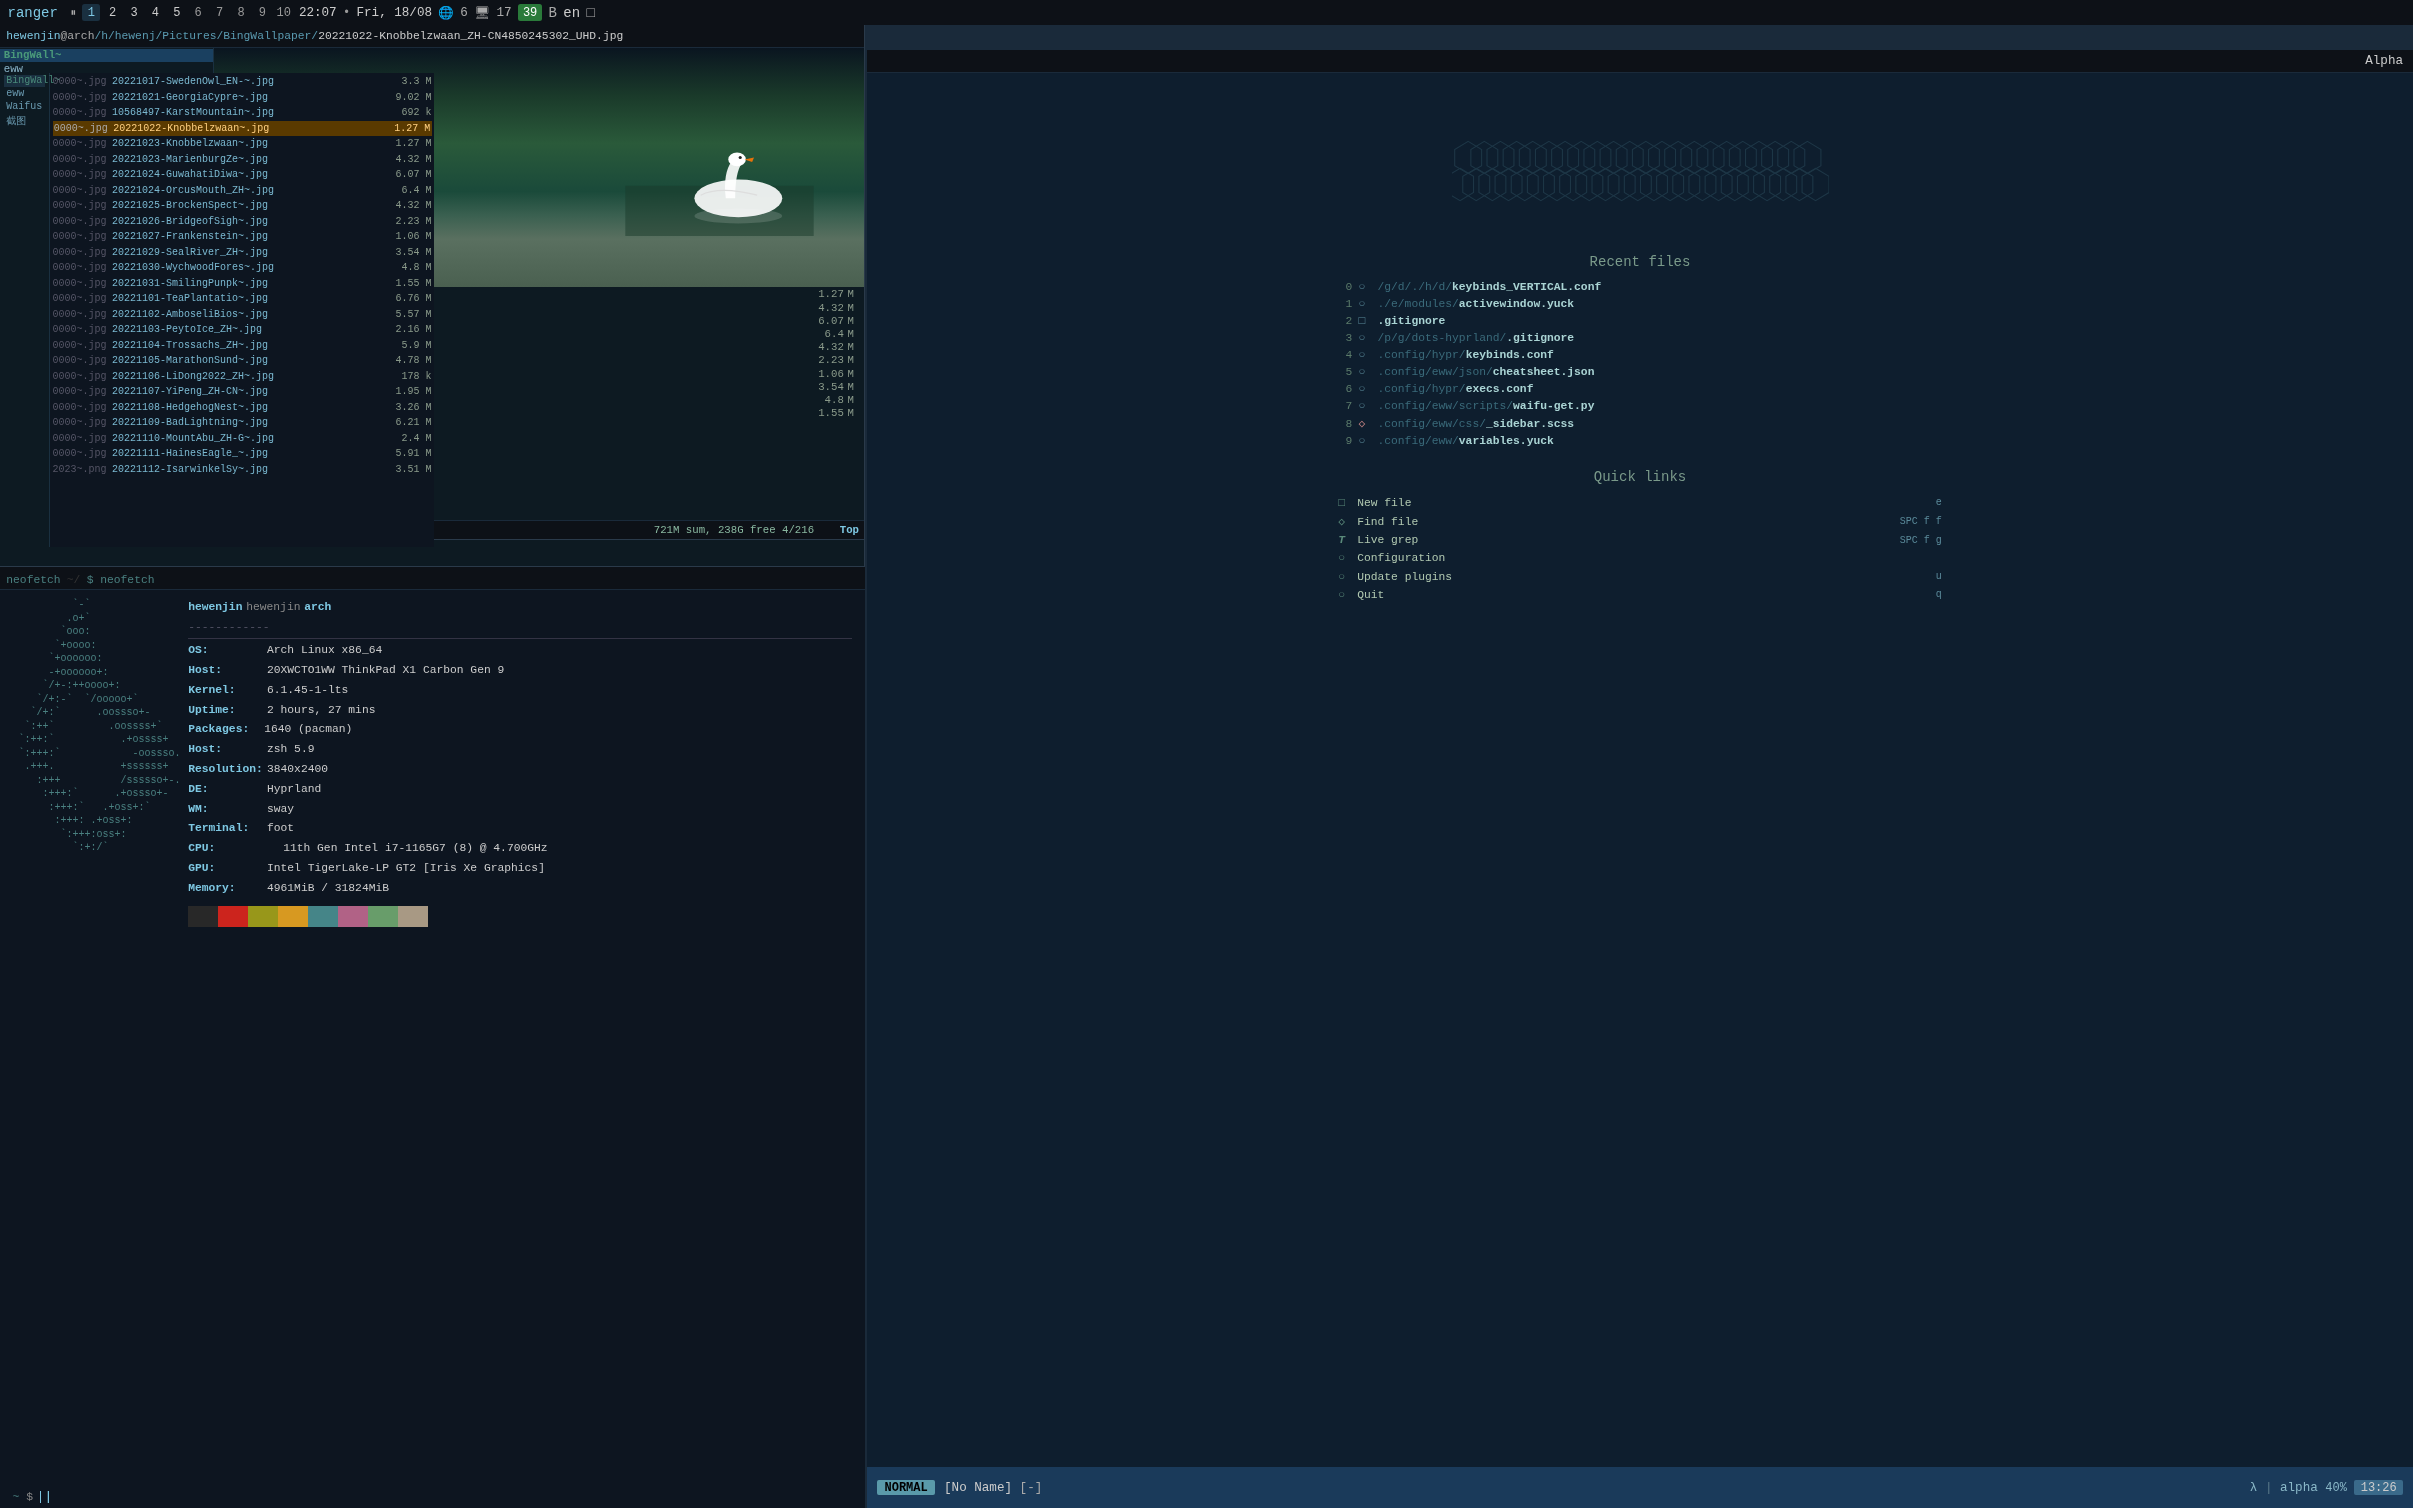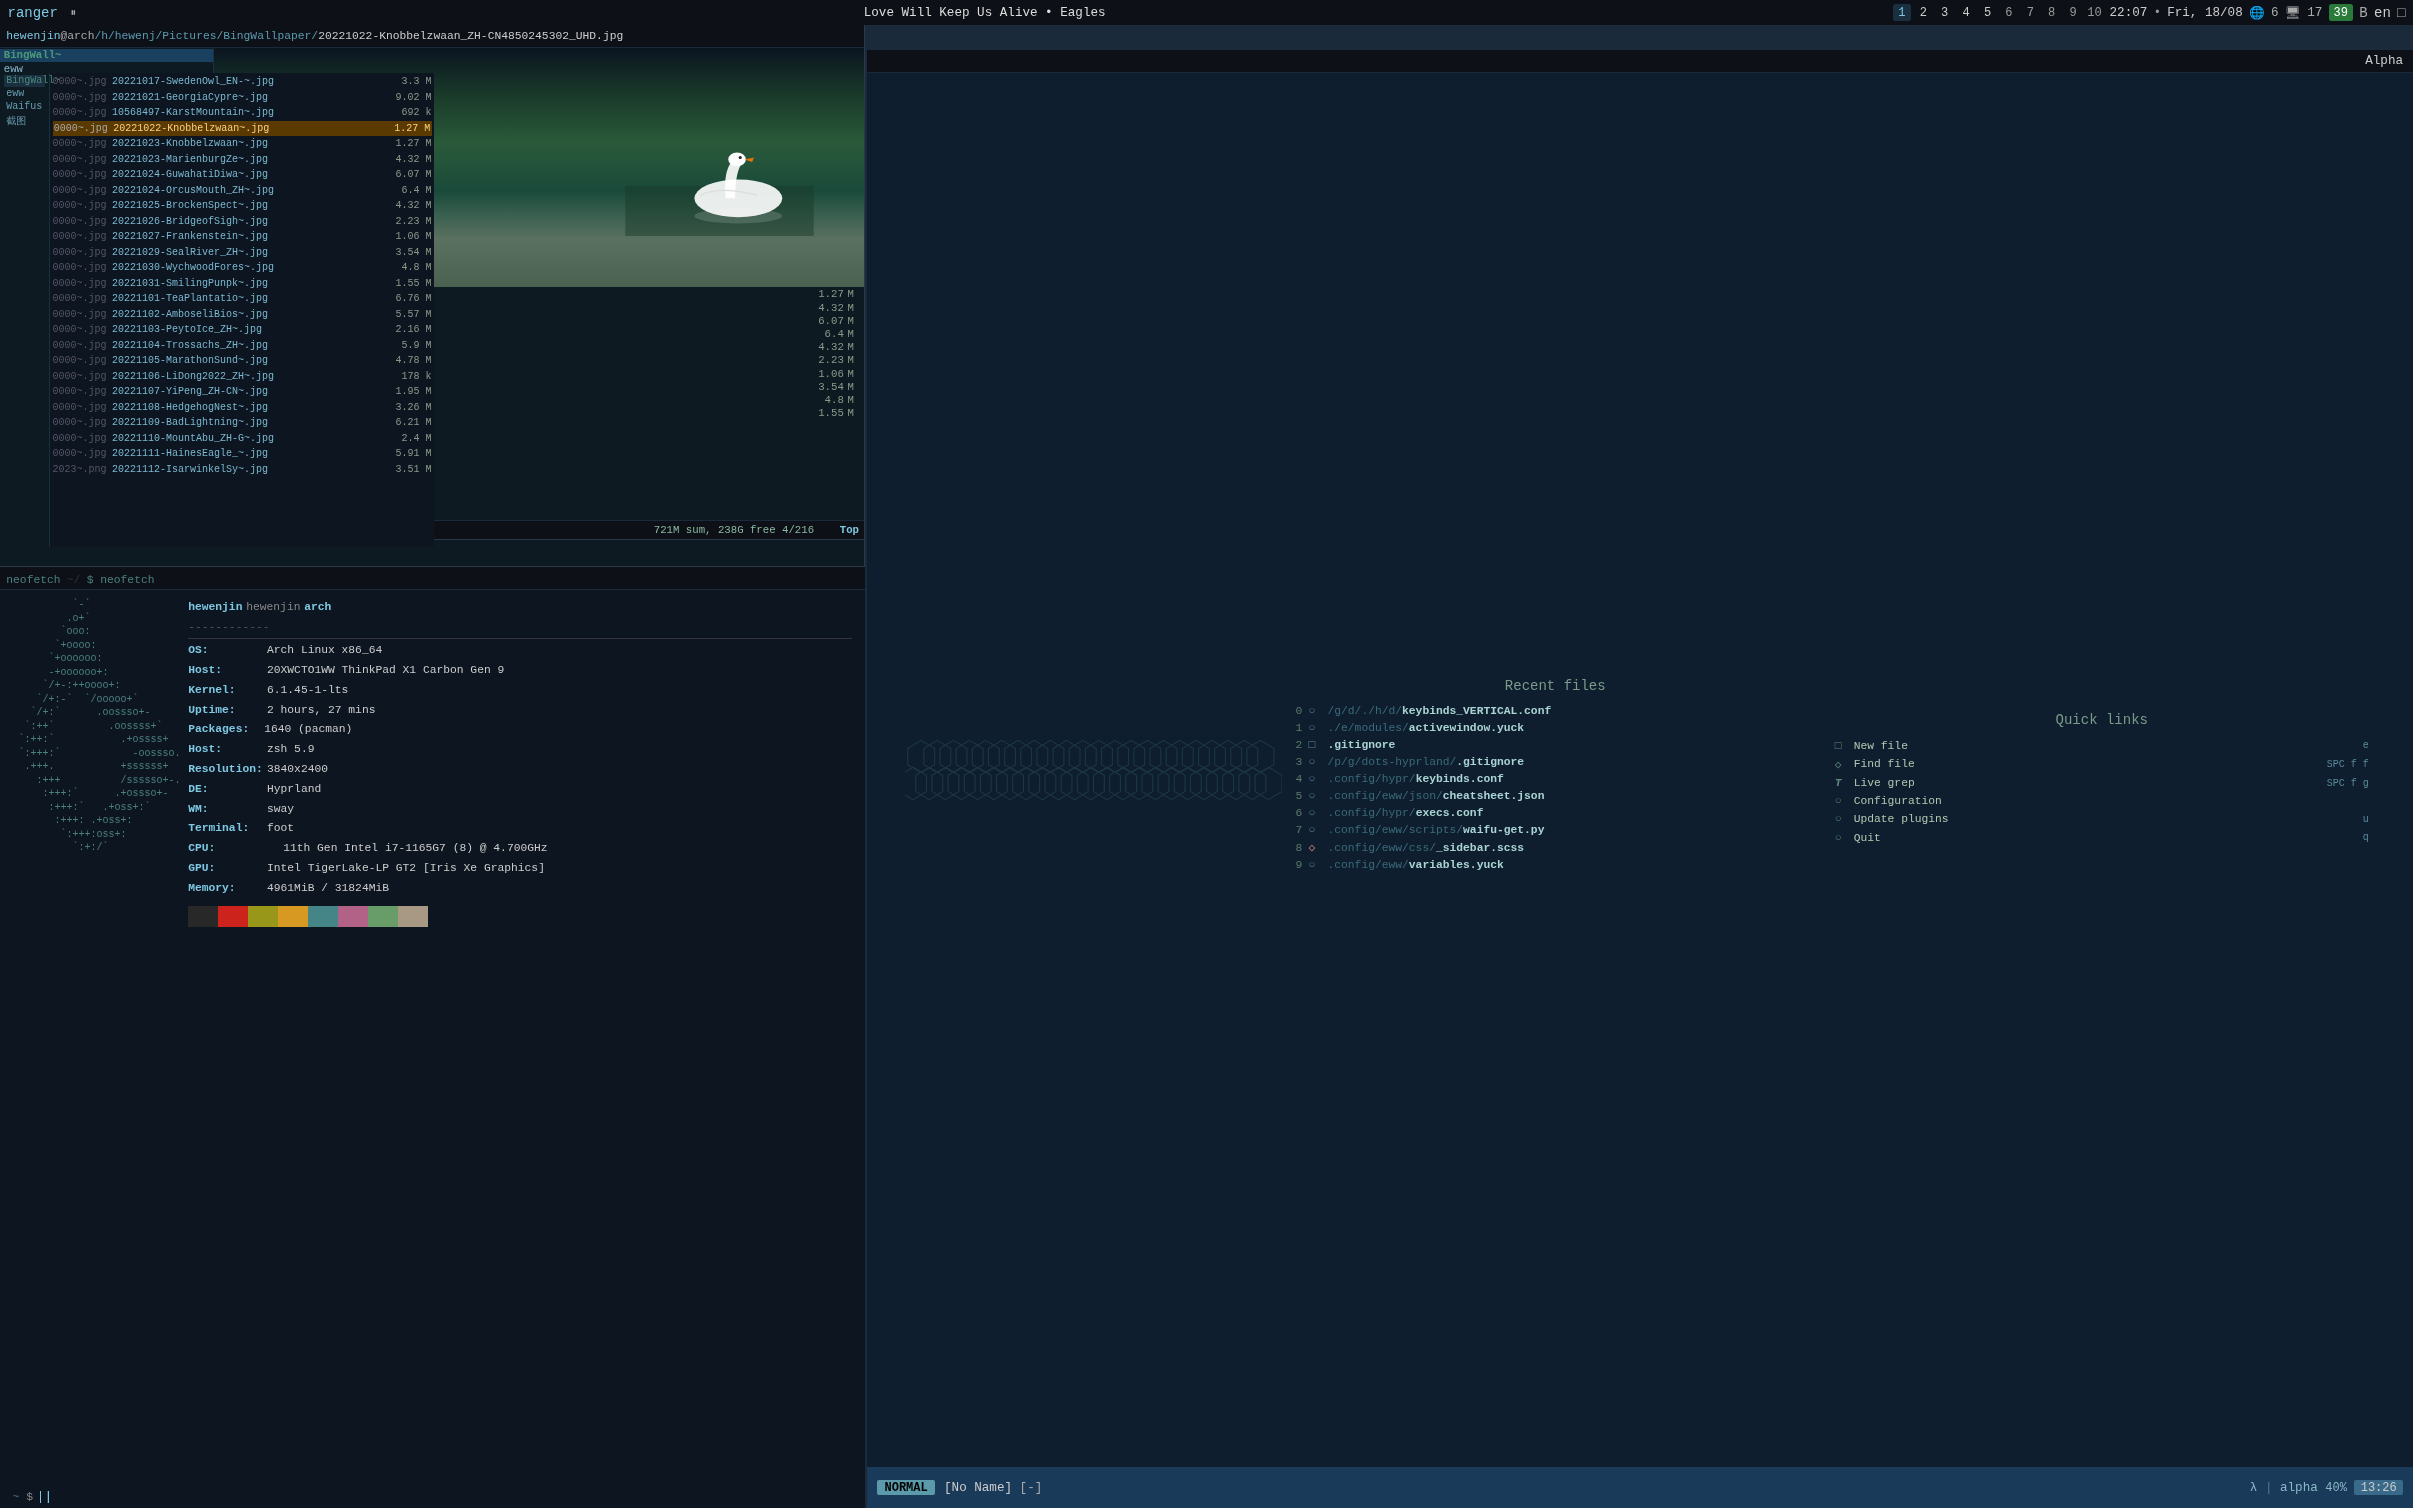--- a/index.html
+++ b/index.html
@@ -360,21 +360,20 @@
       border-radius: 1.9px;
       font-size: 12px;
     }
   </style>
 </head>
 <body>
 
 <div id="taskbar">
   <span class="tb-app-name">ranger</span>
   <span style="color:#aaa;font-size:11.3px;">⏸</span>
-  <span class="tb-window-title">Love Will Keep Us Alive • Eagles</span>
   <div class="tb-workspaces">
     <span class="tb-ws active">1</span>
     <span class="tb-ws used">2</span>
     <span class="tb-ws used">3</span>
     <span class="tb-ws used">4</span>
     <span class="tb-ws used">5</span>
     <span class="tb-ws">6</span>
     <span class="tb-ws">7</span>
     <span class="tb-ws">8</span>
     <span class="tb-ws">9</span>
@@ -789,21 +788,21 @@
     </div>
 
   </div>
 
   <div id="right-panel" style="position:absolute;top:25px;left:867px;right:0;bottom:0;background:#0e1e2e;display:flex;flex-direction:column;">
 
     <div id="helix-header" style="background:#0d1117;padding:2.5px 10px;font-size:12.6px;color:#7ec8e3;display:flex;align-items:center;justify-content:flex-end;height:22.6px;border-bottom:0.6px solid #1a2a3a;">
       <span style="color:#ccc;font-size:12.6px;">Alpha</span>
     </div>
 
-    <div id="helix-body" style="flex:1;padding:26px 38px;display:flex;flex-direction:row;align-items:center;overflow:hidden;">
+    <div id="helix-body" style="flex:1;padding:26px 38px;display:flex;flex-direction:column;align-items:center;overflow:hidden;">
 
       <div id="helix-logo" style="margin:31px 0 25px 0;">
         <svg class="helix-logo-svg" viewBox="0 0 700 130" width="440" height="82">
 
           <g fill="none" stroke="#2a4a5a" stroke-width="2" opacity="0.8">
 
             <polygon points="30,10 55,25 55,55 30,70 5,55 5,25"></polygon>
             <polygon points="60,10 85,25 85,55 60,70 35,55 35,25"></polygon>
             <polygon points="90,10 115,25 115,55 90,70 65,55 65,25"></polygon>
             <polygon points="120,10 145,25 145,55 120,70 95,55 95,25"></polygon>

